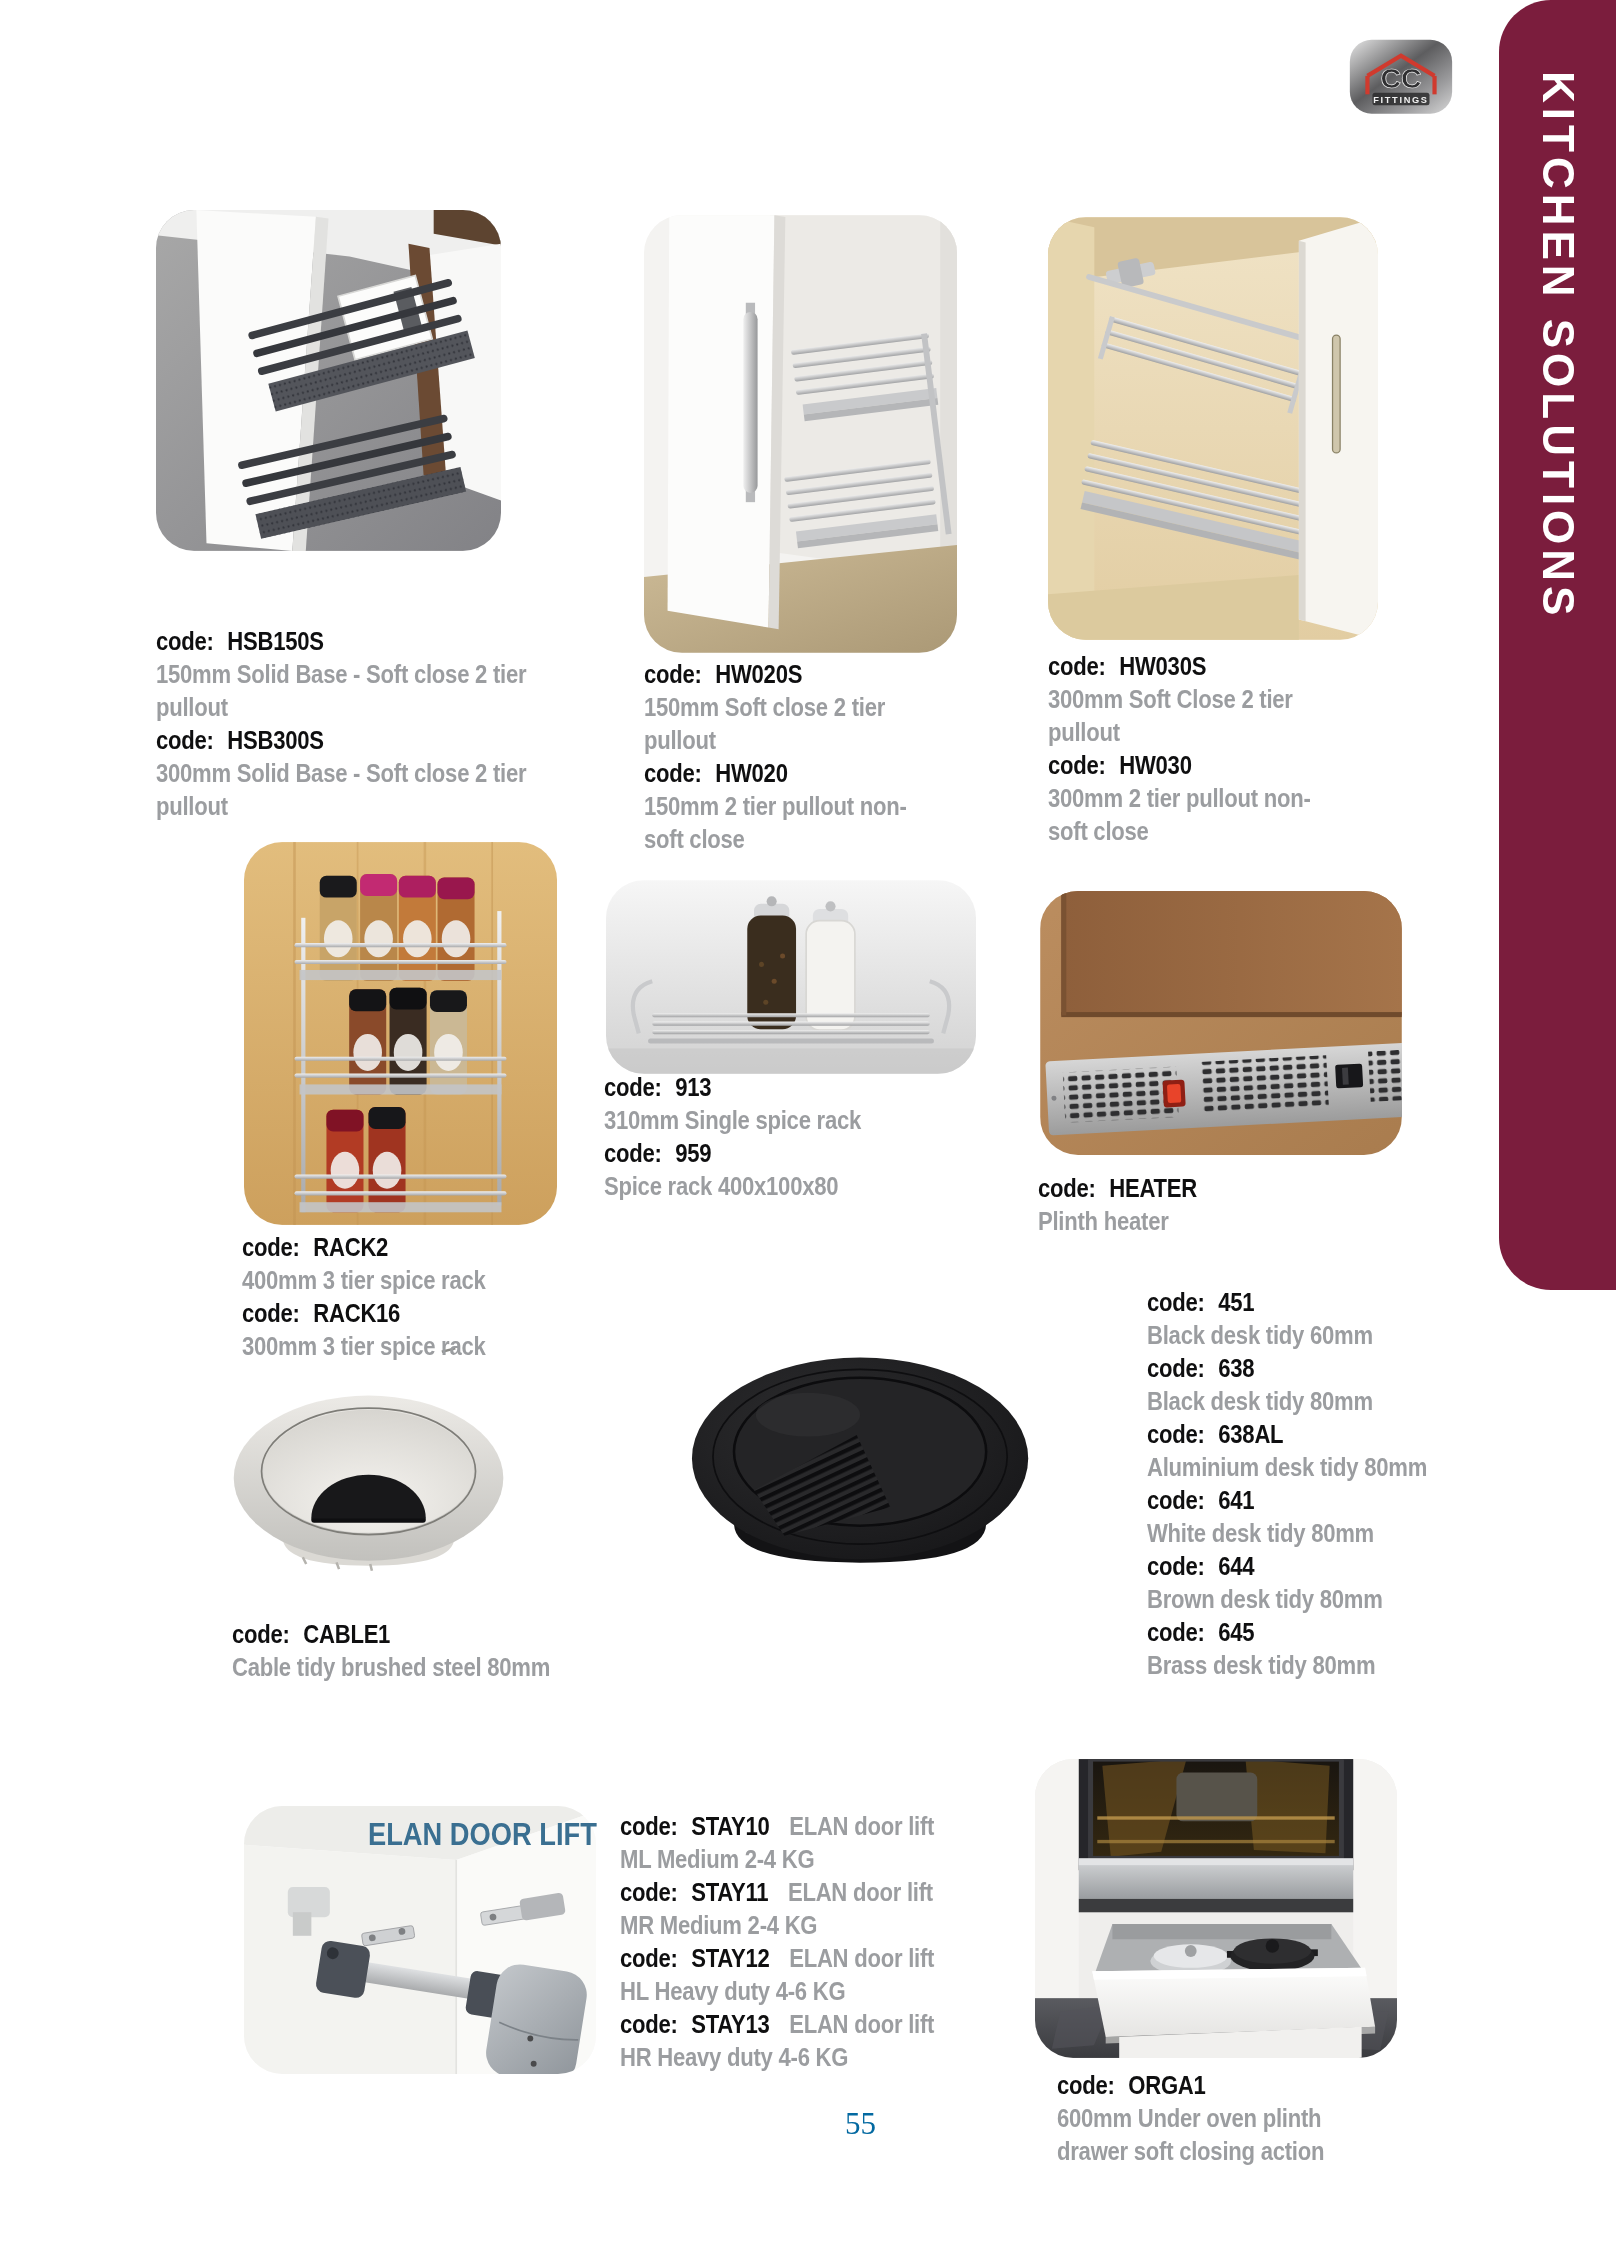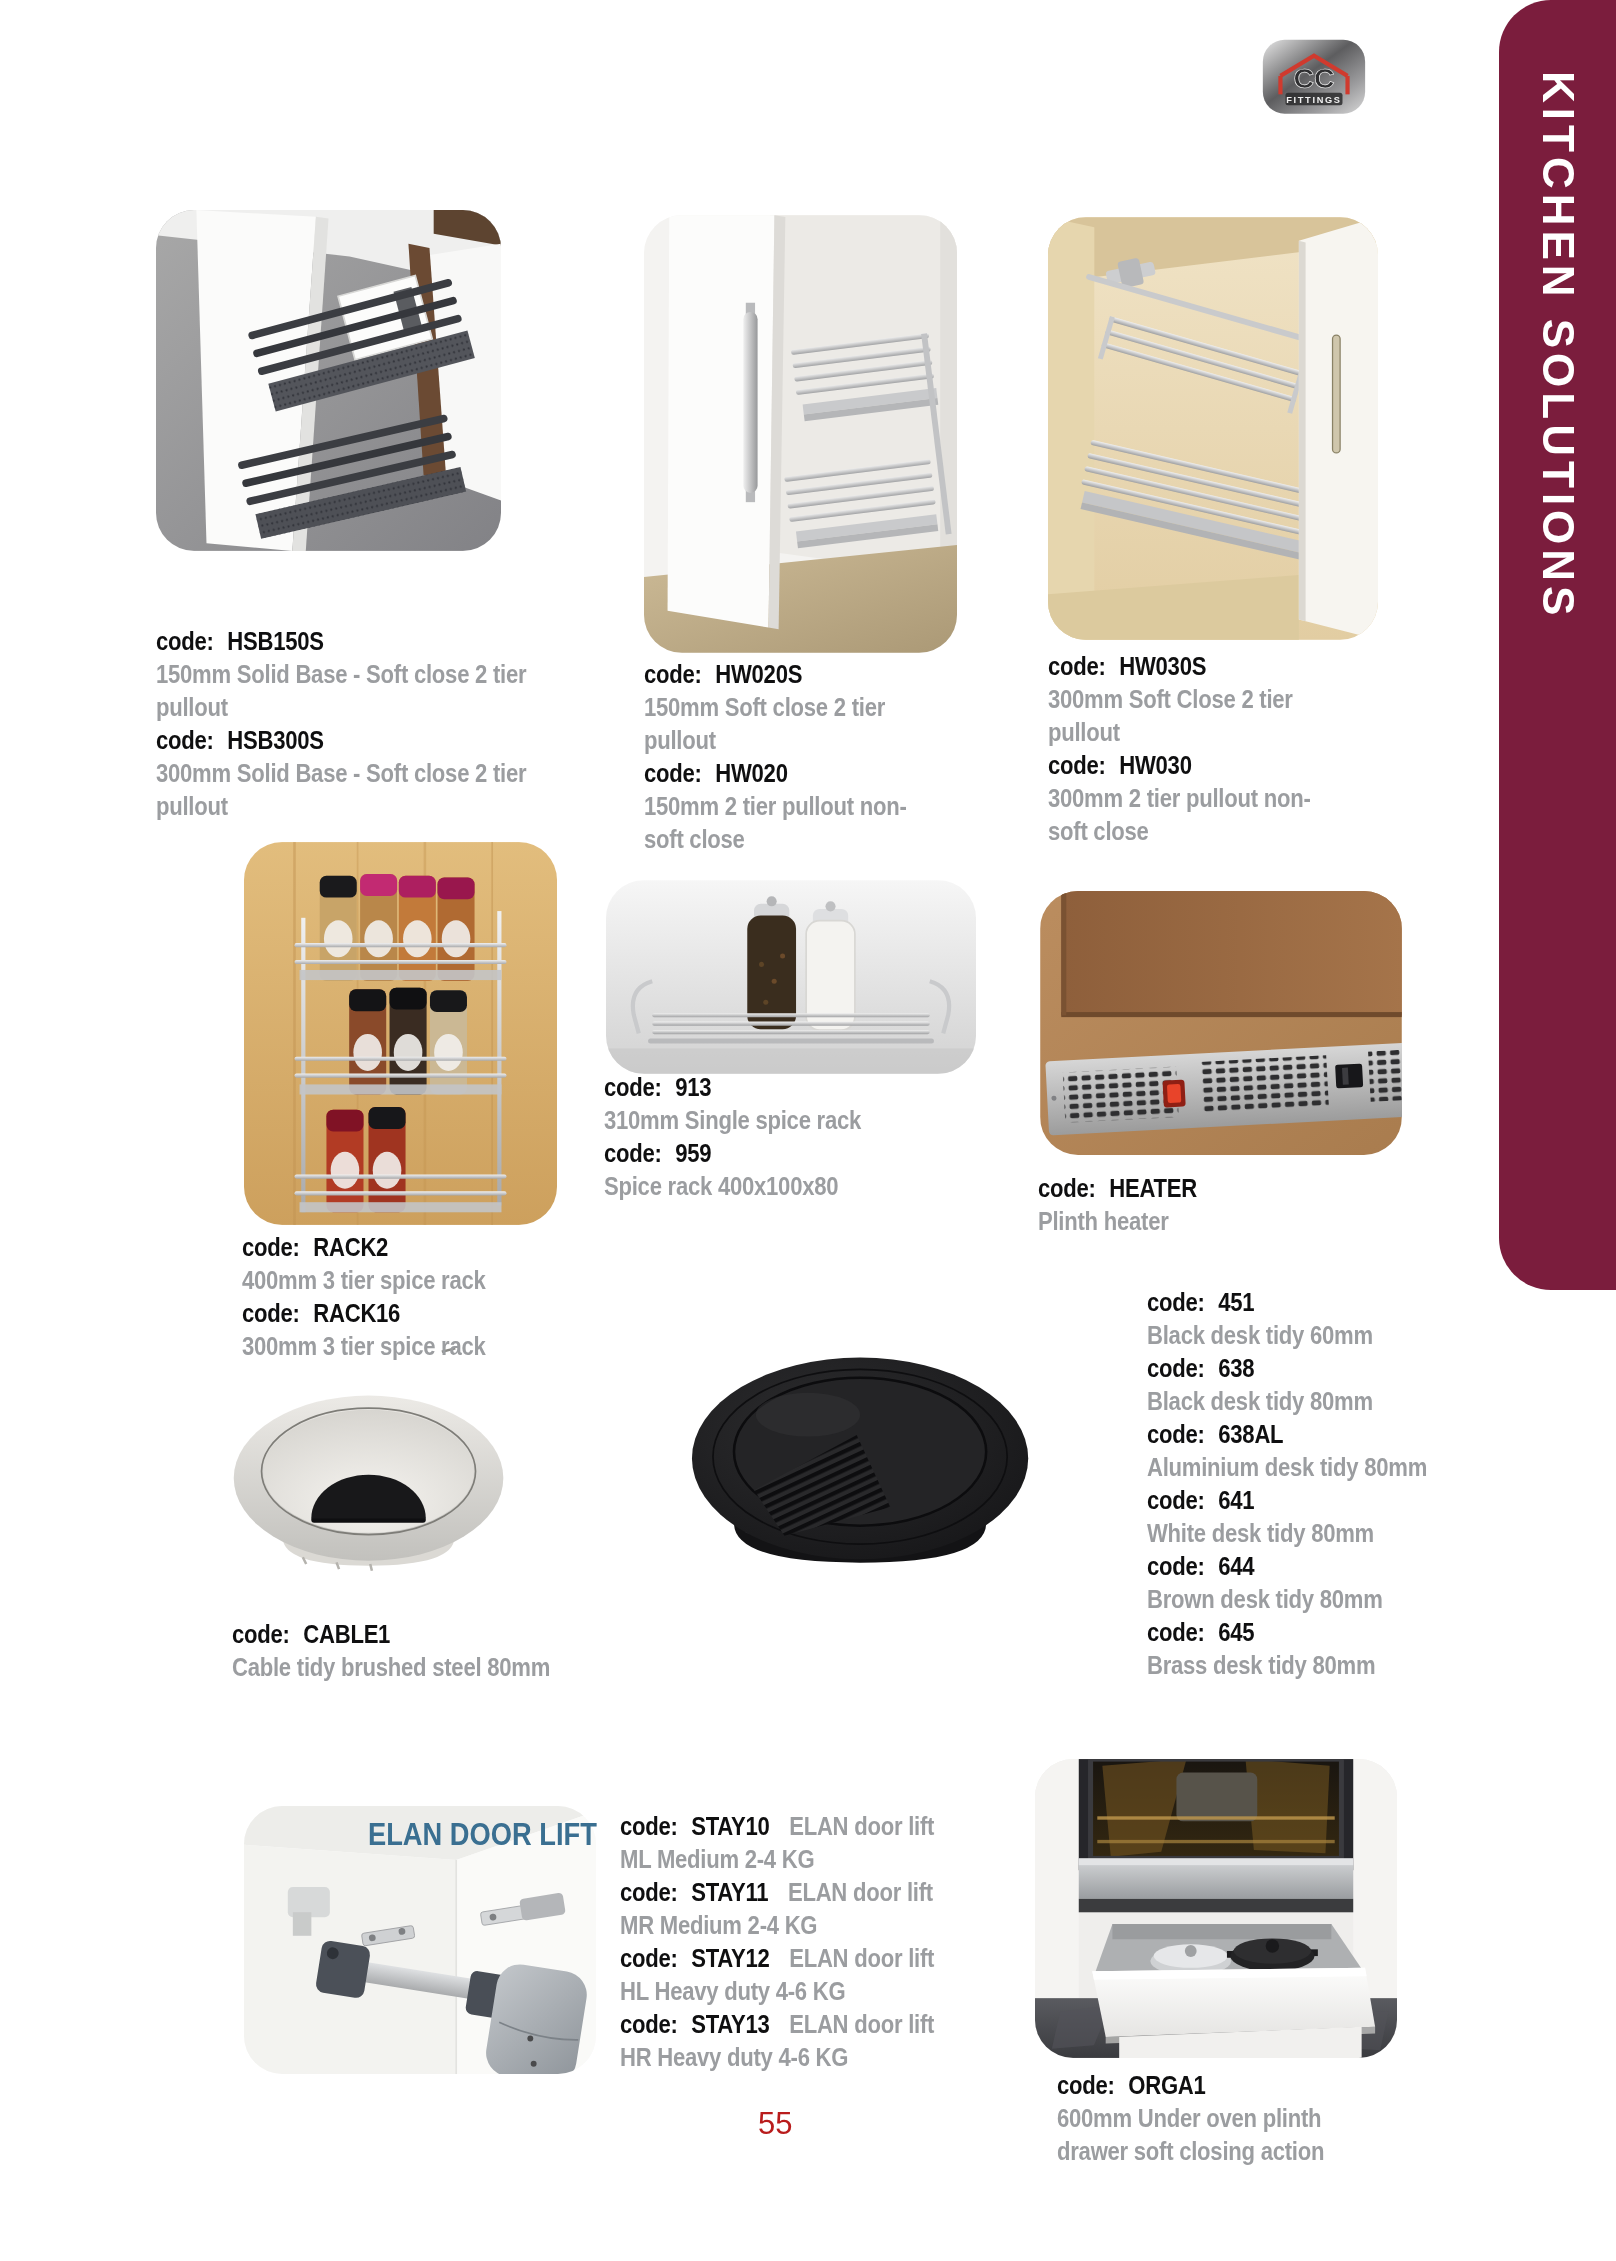--- a/index.html
+++ b/index.html
@@ -6,30 +6,30 @@
   .page{position:relative;width:1616px;height:2261px;background:#ffffff;
         font-family:"Liberation Sans",sans-serif;overflow:hidden;}
   .photo{position:absolute;border-radius:38px;overflow:hidden;}
   .photo svg,.cutout svg{display:block;width:100%;height:100%;}
   .cutout{position:absolute;}
   .sidebar{position:absolute;left:1499px;top:0;width:118px;height:1290px;
            background:#7b1d3d;border-radius:52px 0 0 52px;}
   .sidebar-title{position:absolute;top:71px;left:50%;transform:translateX(-50%);
            writing-mode:vertical-rl;white-space:nowrap;font-weight:700;font-size:44px;
            letter-spacing:5px;color:#ffffff;}
-  .logo{position:absolute;left:1262px;top:39px;width:104px;height:76px;}
+  .logo{position:absolute;left:1349px;top:39px;width:104px;height:76px;}
   .cap{position:absolute;font-weight:700;font-size:26px;line-height:33px;
        letter-spacing:-0.3px;color:#0f0f10;transform:scaleX(0.85);transform-origin:0 0;}
   .cap .code{margin-left:16px;}
   .cap .desc{color:#9b9da0;}
   .cap .suffix{color:#9b9da0;margin-left:23px;}
   .elan-title{position:absolute;left:368px;top:1817px;font-size:31px;font-weight:700;
        color:#3a6f91;transform:scaleX(0.88);transform-origin:0 0;white-space:nowrap;}
-  .page-num{position:absolute;left:758px;top:2106px;width:118px;text-align:left;
-       font-family:Liberation Sans, sans-serif;font-size:31px;color:#b91c1c;}
+  .page-num{position:absolute;left:758px;top:2106px;width:118px;text-align:right;
+       font-family:Liberation Serif, serif;font-size:31px;color:#0369a1;}
 </style>
 </head>
 <body>
 
 <div class="page">
 
   <aside class="sidebar">
     <div class="sidebar-title">KITCHEN SOLUTIONS</div>
   </aside>
 

